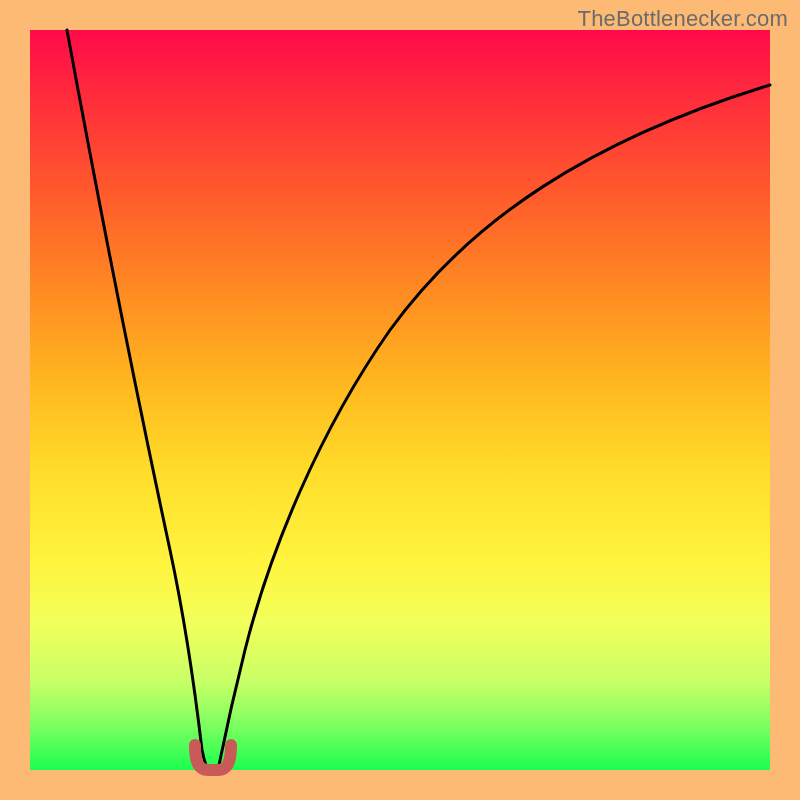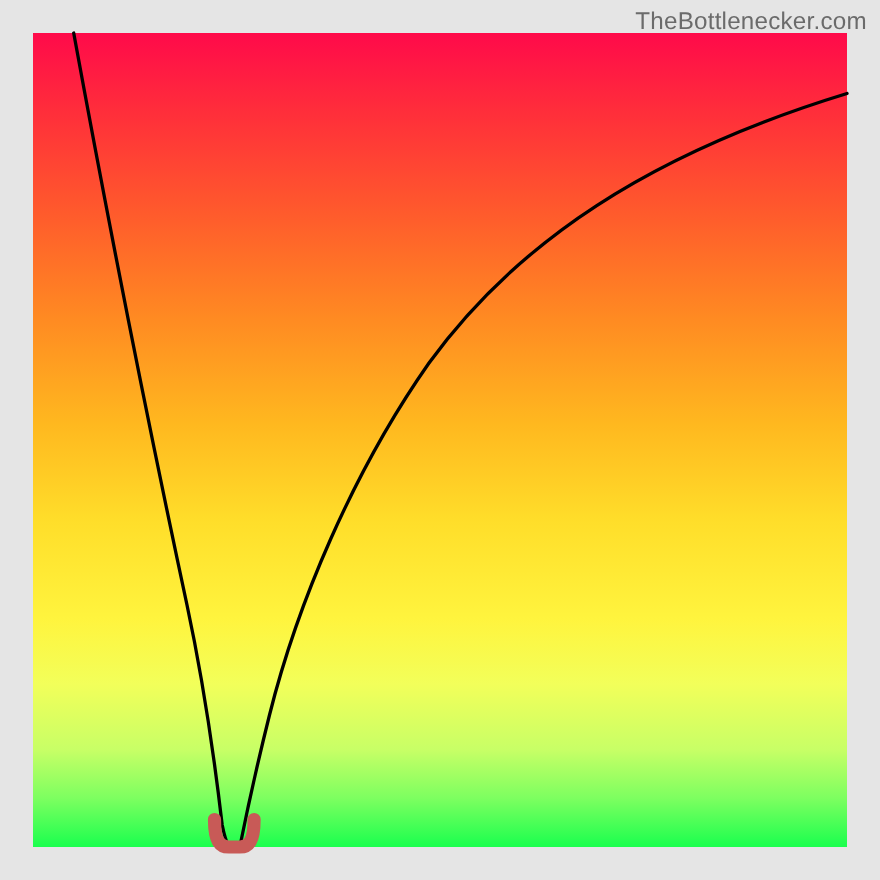--- a/index.html
+++ b/index.html
@@ -8,21 +8,21 @@
     width: 800px;
     height: 800px;
     background: #000;
     overflow: hidden;
     font-family: Arial, Helvetica, sans-serif;
   }
   .outer {
     position: relative;
     width: 800px;
     height: 800px;
-    background: #e5e5e5;
+    background: #fdba74;
   }
   .plot {
     position: absolute;
     left: 30px;
     top: 30px;
     width: 740px;
     height: 740px;
     
     background: linear-gradient(
       to bottom,

